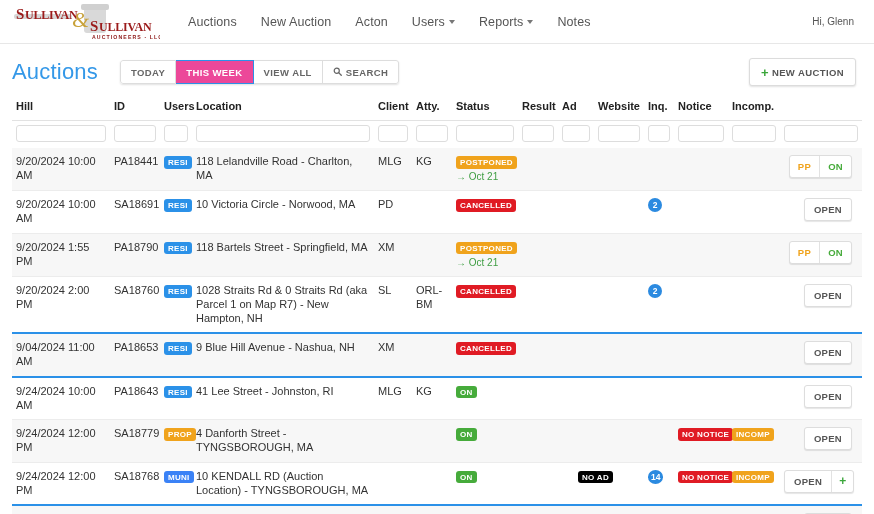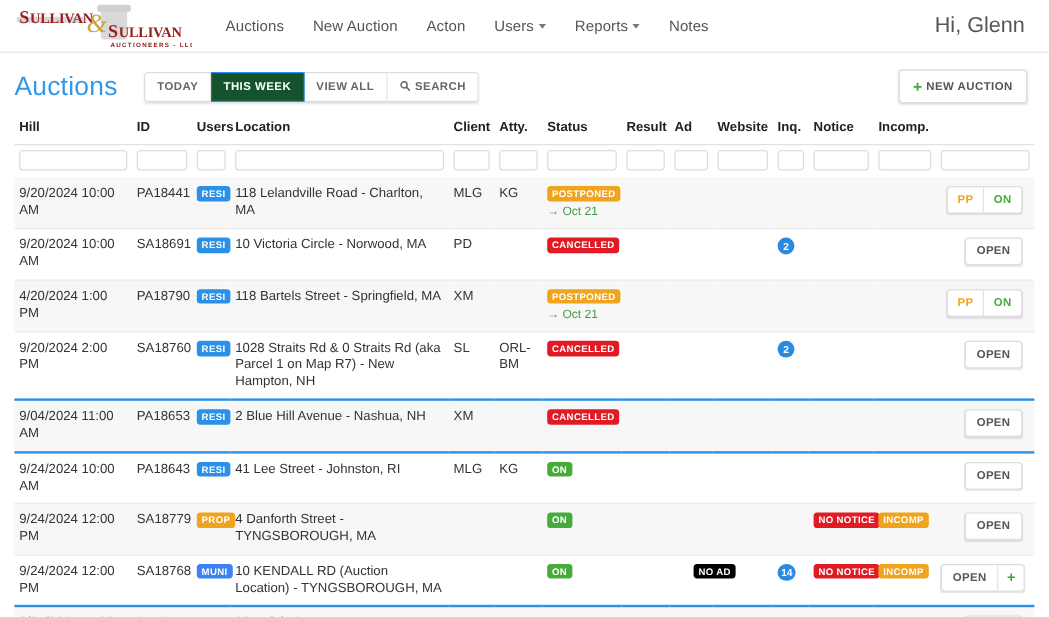--- a/index.html
+++ b/index.html
@@ -30,43 +30,43 @@
   .nav-link {
     color:#555555; font-size:12.5px; padding: 6px 12px;
     white-space: nowrap; cursor:pointer; letter-spacing:.1px;
   }
   .nav-link .caret {
     display:inline-block; margin-left:4px;
     border-left:3px solid transparent; border-right:3px solid transparent;
     border-top:4px solid #777; vertical-align: middle;
   }
   .nav-right { margin-left:auto; display:flex; align-items:center; padding-right: 6px;}
-  .nav-user { color:#555555; font-size:18px; cursor:pointer; }
+  .nav-user { color:#555555; font-size:10px; cursor:pointer; }
 
   
   .page-head {
     display:flex; align-items:center;
     padding: 14px 18px 10px 12px;
     position: relative;
   }
   .page-title {
     color:#3498e8; font-size:22px; font-weight:400;
     letter-spacing:.2px; margin-right:22px;
   }
   .btn-group { display:flex; align-items:stretch; border-radius:3px; overflow:hidden;
     box-shadow: 0 1px 2px rgba(0,0,0,.12); }
   .btn-group .gbtn {
     background:#ffffff; border:1px solid #dddddd; border-left-width:0;
     color:#666666; font-size:9.5px; font-weight:bold; letter-spacing:.4px;
     padding: 6px 10px 5px; cursor:pointer; white-space:nowrap;
-    display:flex; align-items:center;
+    display:flex; align-items:flex-end;
   }
   .btn-group .gbtn:first-child { border-left-width:1px; border-radius:3px 0 0 3px; }
   .btn-group .gbtn:last-child { border-radius:0 3px 3px 0; }
-  .btn-group .gbtn.active { background:#14532d; border-color:#2b91e8; color:#ffffff; }
+  .btn-group .gbtn.active { background:#ec4899; border-color:#2b91e8; color:#ffffff; }
   .mag { margin-right:4px; display:inline-block; }
 
   .btn-new {
     margin-left:auto;
     background:#ffffff; border:1px solid #dcdcdc; border-radius:3px;
     color:#555555; font-size:9.5px; font-weight:bold; letter-spacing:.4px;
     padding: 7px 11px 6px; cursor:pointer; white-space:nowrap;
     box-shadow: 0 1px 2px rgba(0,0,0,.12);
     display:flex; align-items:center;
   }
@@ -290,21 +290,21 @@
           <td><span class="badge b-cancelled">CANCELLED</span></td>
           <td><span></span></td>
           <td></td>
           <td><span></span></td>
           <td><span class="inq">2</span></td>
           <td></td>
           <td></td>
           <td class="act-cell"><span class="btn-open">OPEN</span></td>
         </tr>
         <tr class="alt">
-          <td><span>4/20/2024 1:00 PM</span></td>
+          <td><span>9/20/2024 1:55 PM</span></td>
           <td><span>PA18790</span></td>
           <td><span class="badge b-resi">RESI</span></td>
           <td><span>118 Bartels Street - Springfield, MA</span></td>
           <td><span>XM</span></td>
           <td><span></span></td>
           <td><span class="badge b-postponed">POSTPONED</span><div class="postp-to">→ Oct 21</div></td>
           <td><span></span></td>
           <td></td>
           <td><span></span></td>
           <td></td>
@@ -328,21 +328,21 @@
           <td><span></span></td>
           <td><span class="inq">2</span></td>
           <td></td>
           <td></td>
           <td class="act-cell"><span class="btn-open">OPEN</span></td>
         </tr>
         <tr class="alt group-start">
           <td><span>9/04/2024 11:00 AM</span></td>
           <td><span>PA18653</span></td>
           <td><span class="badge b-resi">RESI</span></td>
-          <td><span>2 Blue Hill Avenue - Nashua, NH</span></td>
+          <td><span>9 Blue Hill Avenue - Nashua, NH</span></td>
           <td><span>XM</span></td>
           <td><span></span></td>
           <td><span class="badge b-cancelled">CANCELLED</span></td>
           <td><span></span></td>
           <td></td>
           <td><span></span></td>
           <td></td>
           <td></td>
           <td></td>
           <td class="act-cell"><span class="btn-open">OPEN</span></td>

